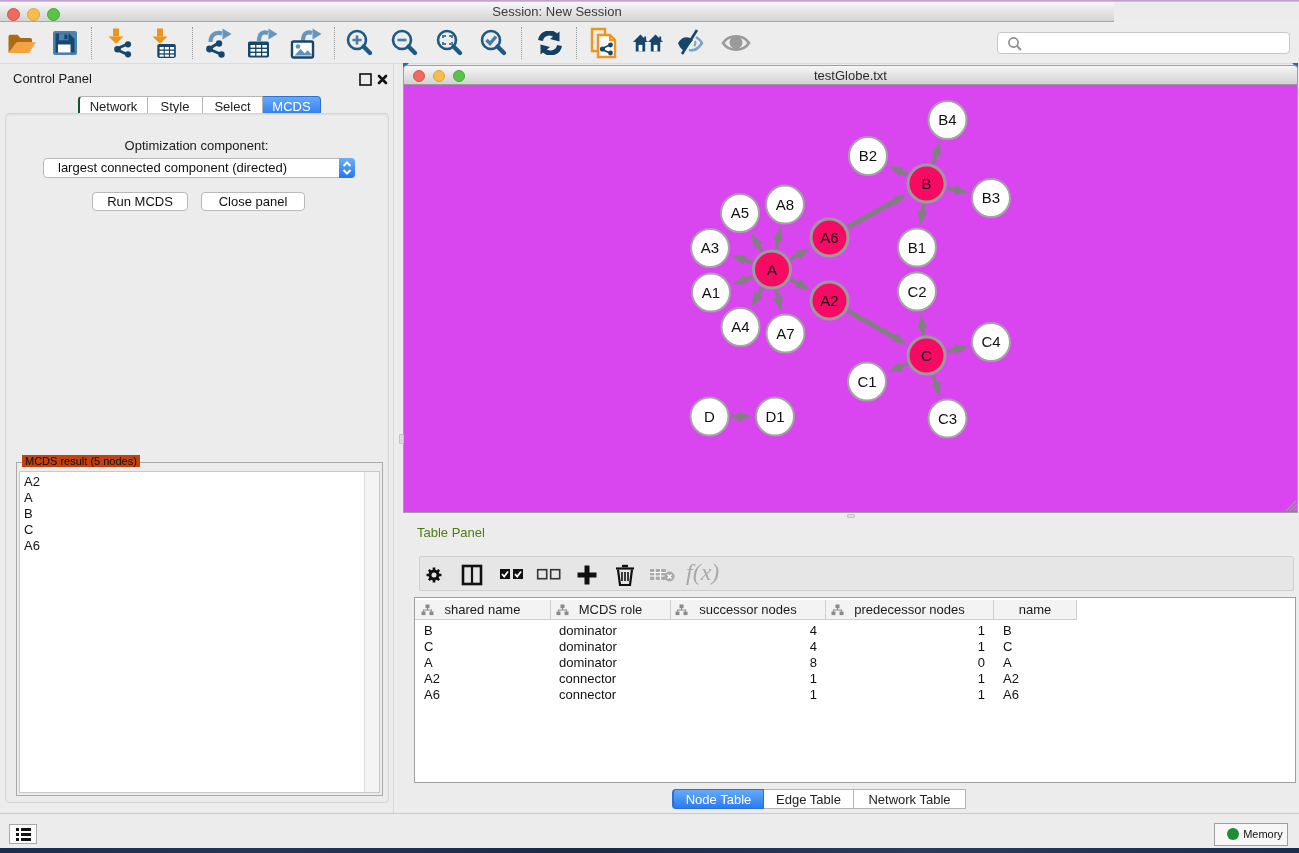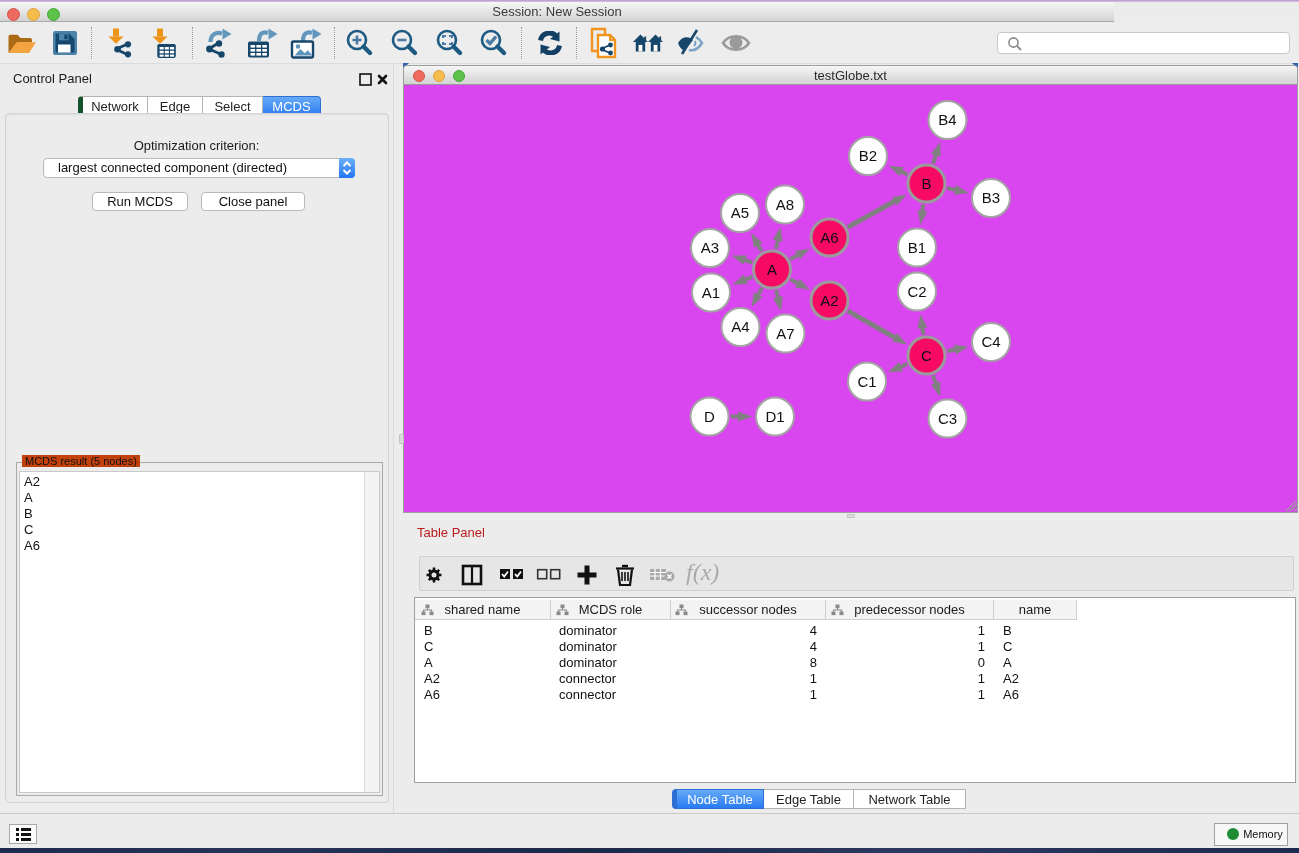--- a/index.html
+++ b/index.html
@@ -15,21 +15,21 @@
   .ticon { position:absolute; top:0; height:42px; display:flex; align-items:center; justify-content:center; }
   #searchbox { position:absolute; left:997px; top:10px; width:293px; height:22px; background:#fff;
     border:1px solid #c8c8c8; border-radius:4px; }
   
   #cpanel { left:0; top:64px; width:394px; height:749px; background:#ececec; border-right:1px solid #d9d9d9; }
   #cpanel .hdr { position:absolute; left:13px; top:7px; font-size:13px; color:#1a1a1a; }
   .wicons { position:absolute; top:9px; font-size:12px; color:#111; }
   .tabrow { position:absolute; display:flex; height:21px; }
   .tab { height:21px; background:#fff; border:1px solid #b4b4b4; border-left:none;
      font-size:13px; color:#222; text-align:center; line-height:20px; }
-  .tab:first-child { border-left:5px solid #14532d; border-radius:4px 0 0 4px; }
+  .tab:first-child { border-left:2px solid #14532d; border-radius:4px 0 0 4px; }
   .tab:last-child { border-radius:0 4px 4px 0; }
   .tab.sel { background:linear-gradient(#66aaf7,#2a7bf3); color:#fff; border-color:#2d6fd3; }
   .tabrow2 .tab { height:20px; line-height:19px; }
   #cpbox { position:absolute; left:5px; top:49px; width:384px; height:690px;
      background:#ececec; border:1px solid #d4d4d4; border-radius:4px; box-shadow:inset 0 1px 2px rgba(0,0,0,0.06); }
   #optlabel { position:absolute; left:0; top:74px; width:100%; text-align:center; font-size:13px; color:#1a1a1a; }
   #dropdown { position:absolute; left:43px; top:94px; width:312px; height:20px; background:#fff;
      border:1px solid #b9b9b9; border-radius:4px; font-size:13px; color:#111; line-height:18px; padding-left:14px; }
   #dropdown .step { position:absolute; right:-1px; top:-1px; width:16px; height:20px; border-radius:0 4px 4px 0;
      background:linear-gradient(#6cb0f8,#2376f4); }
@@ -46,21 +46,21 @@
   
   #netwin { left:403px; top:63px; width:895px; height:450px; }
   #nettitle { position:absolute; left:0; top:2px; width:895px; height:20px;
      background:linear-gradient(#f6f6f6,#d2d2d2); border:1px solid #9f9f9f; border-bottom:1px solid #9a9a9a;
      border-radius:4px 4px 0 0; }
   #nettitle .t { width:100%; text-align:center; font-size:13px; color:#2b2b2b; line-height:19px; }
   #netcanvas { position:absolute; left:0; top:22px; width:895px; height:428px; background:#d946ef;
      border:1px solid #9f9f9f; border-top:none; }
   
   #tpanel { left:403px; top:520px; width:896px; height:293px; background:#ececec; }
-  #tpanel .hdr { position:absolute; left:14px; top:5px; font-size:13px; color:#b91c1c; }
+  #tpanel .hdr { position:absolute; left:14px; top:5px; font-size:13px; color:#4d7c0f; }
   #ttoolbar { position:absolute; left:16px; top:36px; width:875px; height:35px; background:#e6e6e6;
      border:1px solid #d0d0d0; border-radius:2px; }
   #ttable { position:absolute; left:11px; top:77px; width:882px; height:186px; background:#fff; border:1px solid #9f9f9f; }
   #thead { position:absolute; left:0; top:2px; width:662px; height:20px; background:#f3f3f3; border-bottom:1px solid #cfcfcf; }
   .hcell { position:absolute; top:0; height:20px; border-right:1px solid #cfcfcf; }
   .hcell .txt { width:100%; text-align:center; font-size:13px; color:#1a1a1a; line-height:19px; }
   .trow { position:absolute; font-size:13px; color:#111; height:16px; line-height:16px; }
   .tabrow2 { position:absolute; display:flex; height:20px; }
   
   #statusbar { left:0; top:813px; width:1299px; height:35px; background:#ececec; border-top:1px solid #c9c9c9; }
@@ -248,26 +248,26 @@
   </div>
 </div>
 <div id="cpanel" class="abs">
   <div class="hdr">Control Panel</div>
   <svg class="wicons" style="left:359px;top:9px;" width="30" height="13" viewBox="0 0 30 13">
     <rect x="1" y="1" width="11" height="11" fill="none" stroke="#111" stroke-width="1.6"></rect>
     <path d="M20 3 L27 10 M27 3 L20 10" stroke="#111" stroke-width="2.6" stroke-linecap="round"></path>
   </svg>
   <div class="tabrow" style="left:78px;top:32px;">
     <div class="tab" style="width:70px;">Network</div>
-    <div class="tab" style="width:55px;">Edge</div>
+    <div class="tab" style="width:55px;">Style</div>
     <div class="tab" style="width:60px;">Select</div>
     <div class="tab sel" style="width:58px;">MCDS</div>
   </div>
   <div id="cpbox"></div>
-  <div id="optlabel">Optimization criterion:</div>
+  <div id="optlabel">Optimization component:</div>
   <div id="dropdown">largest connected component (directed)
     <div class="step">
       <svg width="16" height="20" viewBox="0 0 16 20">
         <path d="M4.5 8 L8 4.5 L11.5 8" fill="none" stroke="#fff" stroke-width="2"></path>
         <path d="M4.5 12 L8 15.5 L11.5 12" fill="none" stroke="#fff" stroke-width="2"></path>
       </svg>
     </div>
   </div>
   <div class="btn" style="left:92px;top:128px;width:96px;">Run MCDS</div>
   <div class="btn" style="left:201px;top:128px;width:104px;">Close panel</div>

